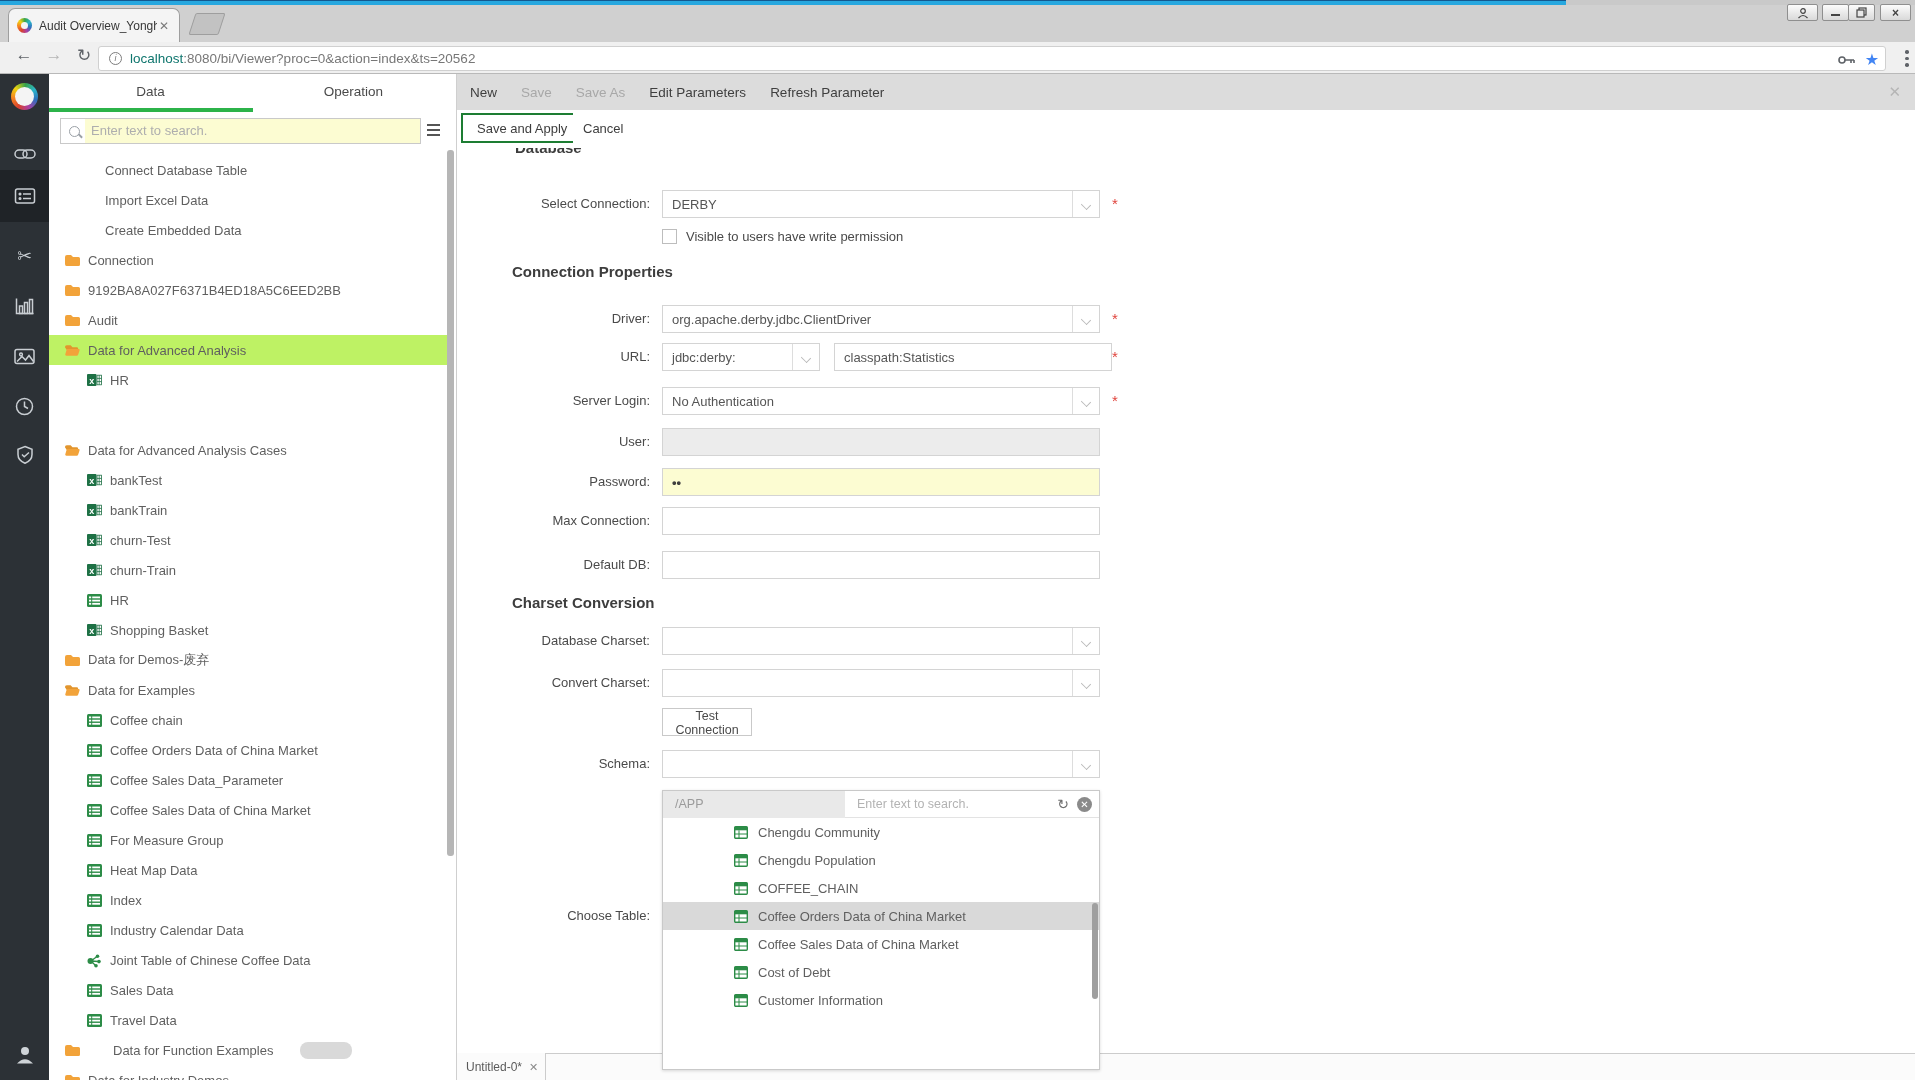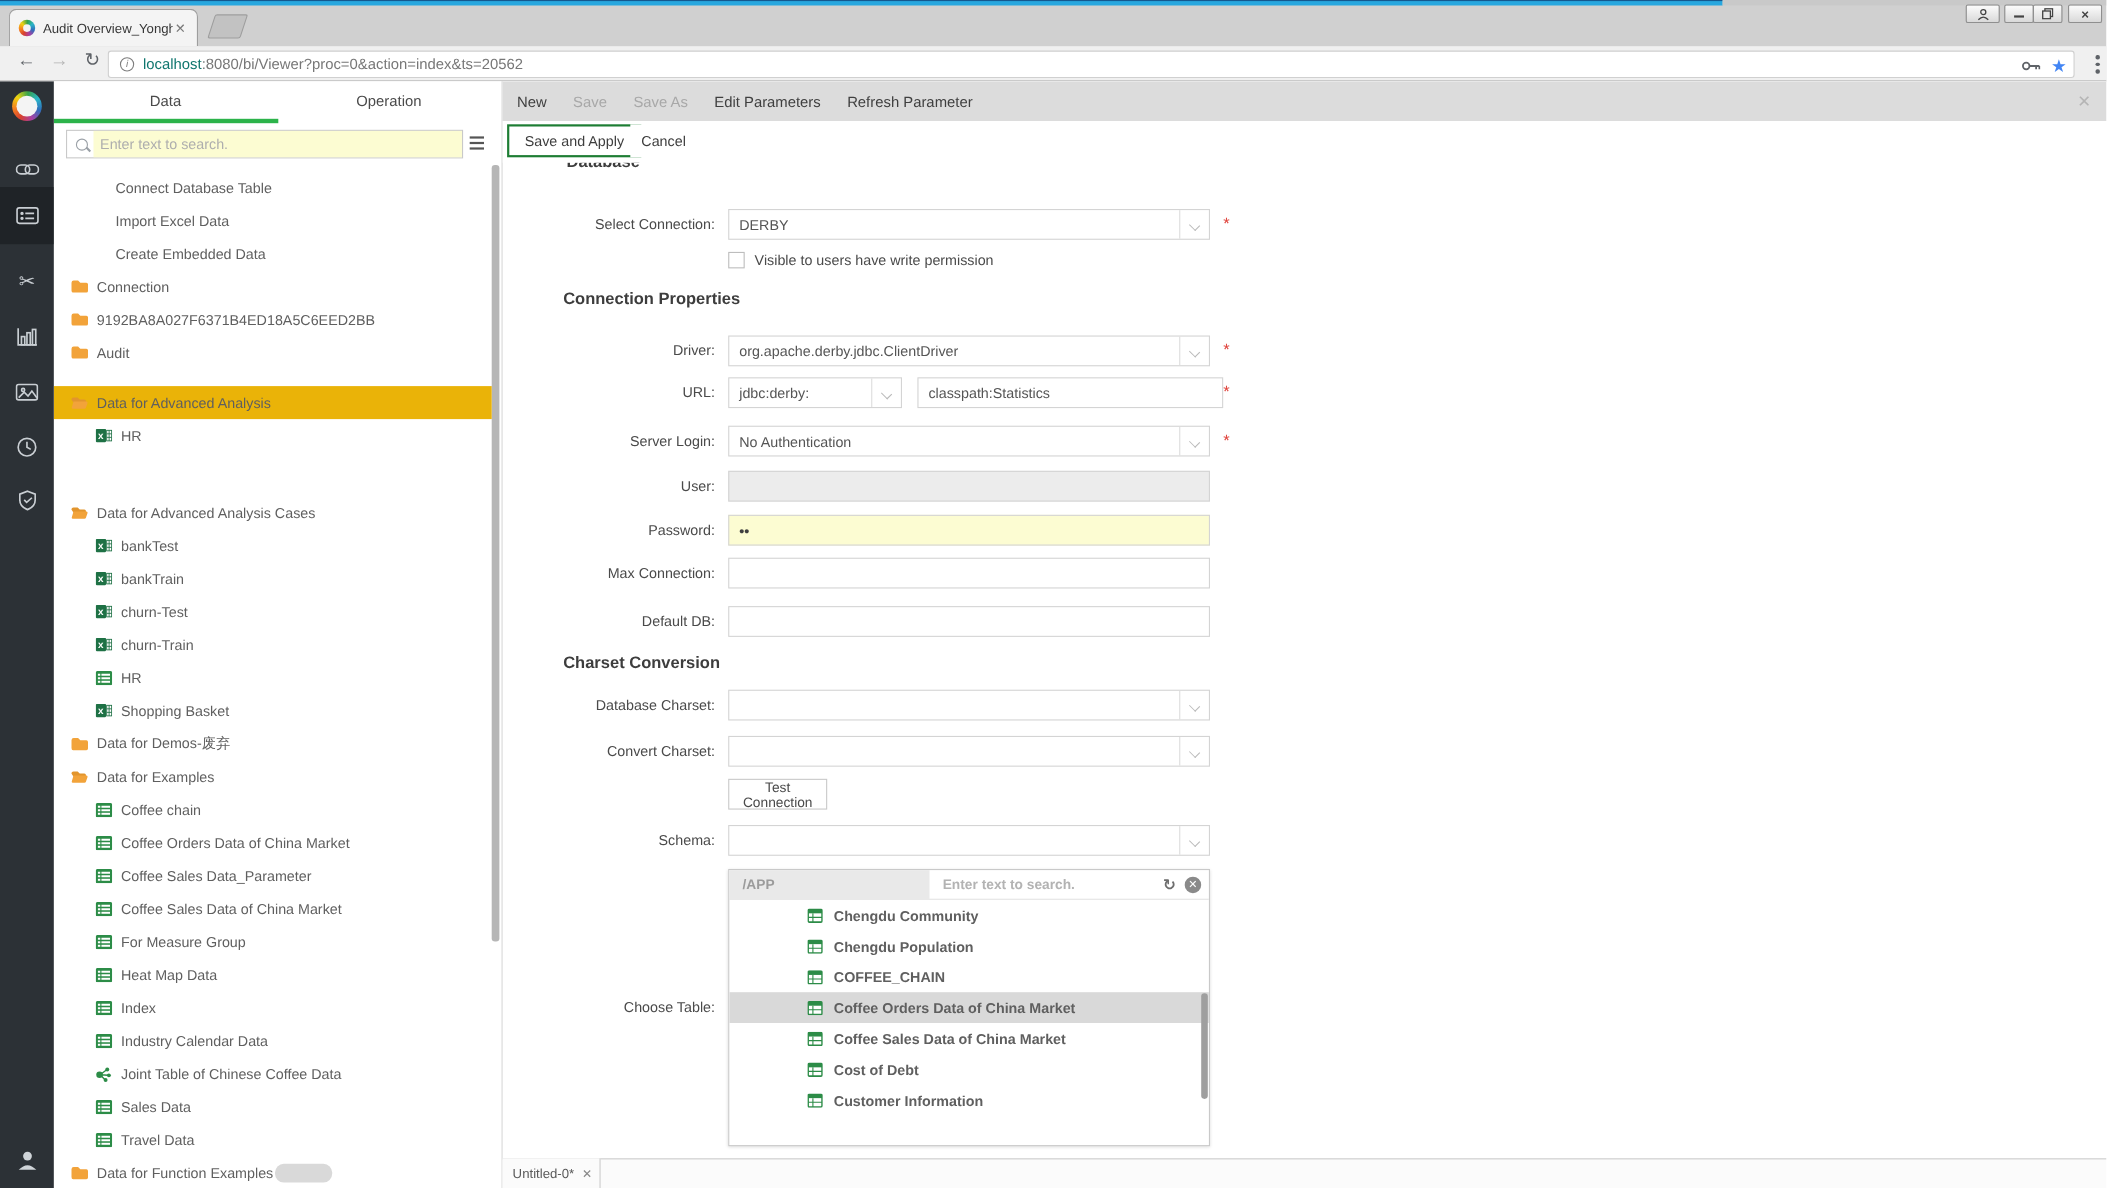--- a/index.html
+++ b/index.html
@@ -55,21 +55,21 @@
   #search-glass { position:relative; width:11px; height:11px; border:1.5px solid #9aa0a6; border-radius:50%; margin:0 5px 0 8px; }
   #search-glass::after { content:""; position:absolute; width:5px; height:1.5px; background:#9aa0a6;
       transform:rotate(45deg); right:-4px; bottom:-1px; }
   #search-inner { flex:1; height:24px; line-height:24px; padding-left:6px;
       font-size:13px; color:#aeaeae; white-space:nowrap; overflow:hidden; }
   #panel-menu { position:absolute; left:378px; top:50px; width:13px; }
   #panel-menu i { display:block; height:2px; background:#555; margin-bottom:3px; }
   #panel-scroll { position:absolute; left:398px; top:76px; width:7px; height:706px; background:#b6b6b6; border-radius:3px; }
   #tree { position:absolute; left:0; top:81px; width:398px; }
   .tree-row { height:30px; display:flex; align-items:center; font-size:13px; color:#5f5f5f; white-space:nowrap; cursor:default; }
-  .tree-row.sel { background:#eab308;margin-top:16px; }
+  .tree-row.sel { background:#bef264; }
   .tree-ic { display:inline-flex; width:16px; justify-content:center; margin-right:8px; flex:none; }
   .blob { display:inline-block; width:52px; height:17px; background:#d9d9d9; border-radius:8px; margin-left:2px; }
 
   
   #main { position:absolute; left:457px; top:0; width:1458px; height:1006px; background:#fff; }
   #mtoolbar { position:absolute; left:0; top:0; width:1458px; height:36px; background:#dcdcdc;
       display:flex; align-items:center; gap:24px; padding-left:13px; z-index:3; }
   .mtool { font-size:13.5px; color:#3f3f3f; cursor:default; }
   .mtool.dis { color:#a8a8a8; }
   #mtoolbar-close { position:absolute; right:14px; top:9px; color:#b5b5b5; font-size:15px; }
@@ -86,22 +86,22 @@
   .field .val { padding-left:9px; flex:1; white-space:nowrap; overflow:hidden; }
   .chev { width:27px; align-self:stretch; border-left:1px solid #ddd; position:relative; }
   .chev::after { content:""; position:absolute; left:9px; top:10px; width:7px; height:7px;
       border-right:1.5px solid #b9b9b9; border-bottom:1.5px solid #b9b9b9; transform:rotate(45deg) scale(1,.8); }
   .req { position:absolute; left:655px; color:#e0443d; font-size:15px; }
   #cb { position:absolute; left:205px; width:15px; height:15px; border:1px solid #bdbdbd; background:#fff; }
   #cb-label { position:absolute; left:229px; font-size:13px; color:#4a4a4a; }
   #test-btn { position:absolute; left:205px; top:560px; width:90px; height:28px; border:1px solid #c9c9c9;
       background:#fff; font-size:12.5px; color:#4a4a4a; }
   
-  #picker { position:absolute; left:205px; top:642px; width:438px; height:252px; border:1px solid #c9c9c9;
-      background:#fff; box-shadow:0 1px 3px rgba(0,0,0,.15);font-weight:bold; }
+  #picker { position:absolute; left:205px; top:642px; width:438px; height:280px; border:1px solid #c9c9c9;
+      background:#fff; box-shadow:0 1px 3px rgba(0,0,0,.15); }
   #picker-head { position:absolute; left:0; top:0; width:436px; height:27px; border-bottom:1px solid #e3e3e3;
       display:flex; align-items:center; }
   #picker-path { width:182px; height:27px; background:#e9e9e9; font-size:12.5px; color:#9b9b9b;
       line-height:27px; padding-left:12px; }
   #picker-search { flex:1; font-size:12.5px; color:#b3b3b3; padding-left:12px; white-space:nowrap; overflow:hidden; }
   #picker-refresh { font-size:14px; color:#6e6e6e; margin-right:8px; }
   #picker-x { width:15px; height:15px; border-radius:50%; background:#8a8a8a; color:#fff; font-size:10px;
       line-height:15px; text-align:center; margin-right:7px; }
   #picker-list { position:absolute; left:0; top:27px; width:436px; height:223px; overflow:hidden; }
   .pick-row { height:28px; display:flex; align-items:center; padding-left:70px; font-size:13px; color:#5f5f5f; white-space:nowrap; }
@@ -549,21 +549,21 @@
                 <rect x="2" y="2.5" width="2.2" height="1.8" fill="#fff"></rect>
                 <rect x="5.2" y="2.5" width="7.8" height="1.8" fill="#fff"></rect>
                 <rect x="2" y="5.7" width="2.2" height="1.8" fill="#fff"></rect>
                 <rect x="5.2" y="5.7" width="7.8" height="1.8" fill="#fff"></rect>
                 <rect x="2" y="8.9" width="2.2" height="1.8" fill="#fff"></rect>
                 <rect x="5.2" y="8.9" width="7.8" height="1.8" fill="#fff"></rect>
               </svg>
             </span>
             <span>Travel Data</span>
           </div>
-          <div class="tree-row" style="padding-left: 15px;">
+          <div class="tree-row" style="padding-left: 15px; gap: 25px;">
             <span class="tree-ic">
               <svg width="16" height="13" viewBox="0 0 16 13">
                 <path d="M1 3q0-2 2-2h4l2 2h5.5q1.5 0 1.5 1.5v6q0 1.5-1.5 1.5h-12Q1 12 1 10z" fill="#f2a33a"></path>
               </svg>
             </span>
             <span>Data for Function Examples</span>
             <span class="blob"></span>
           </div>
           <div class="tree-row" style="padding-left: 15px;">
             <span class="tree-ic">

